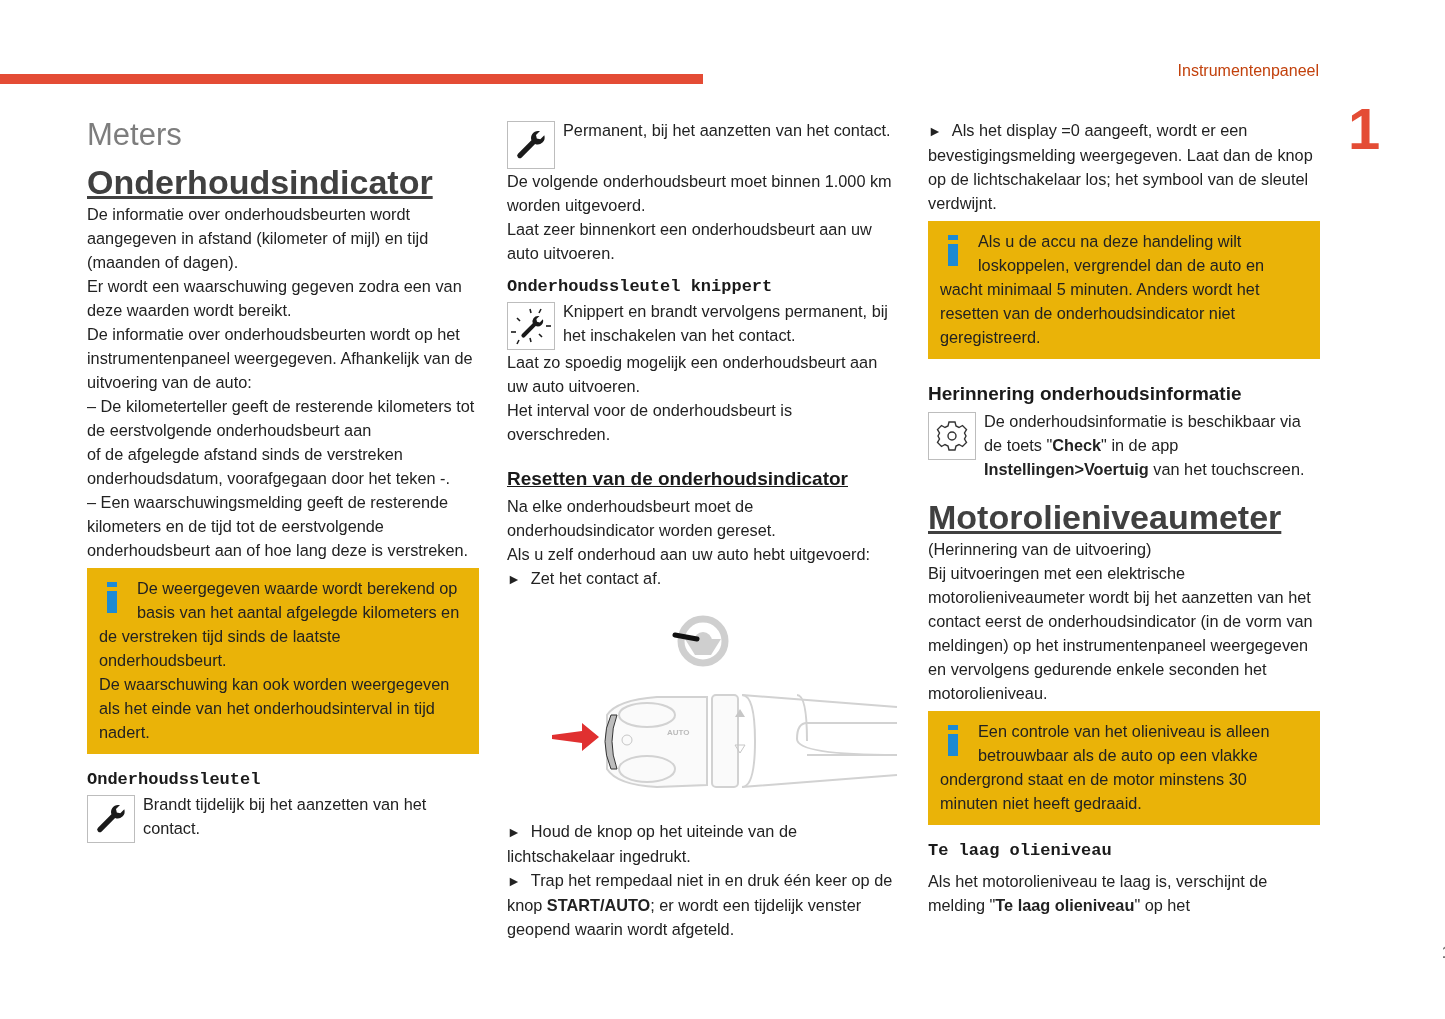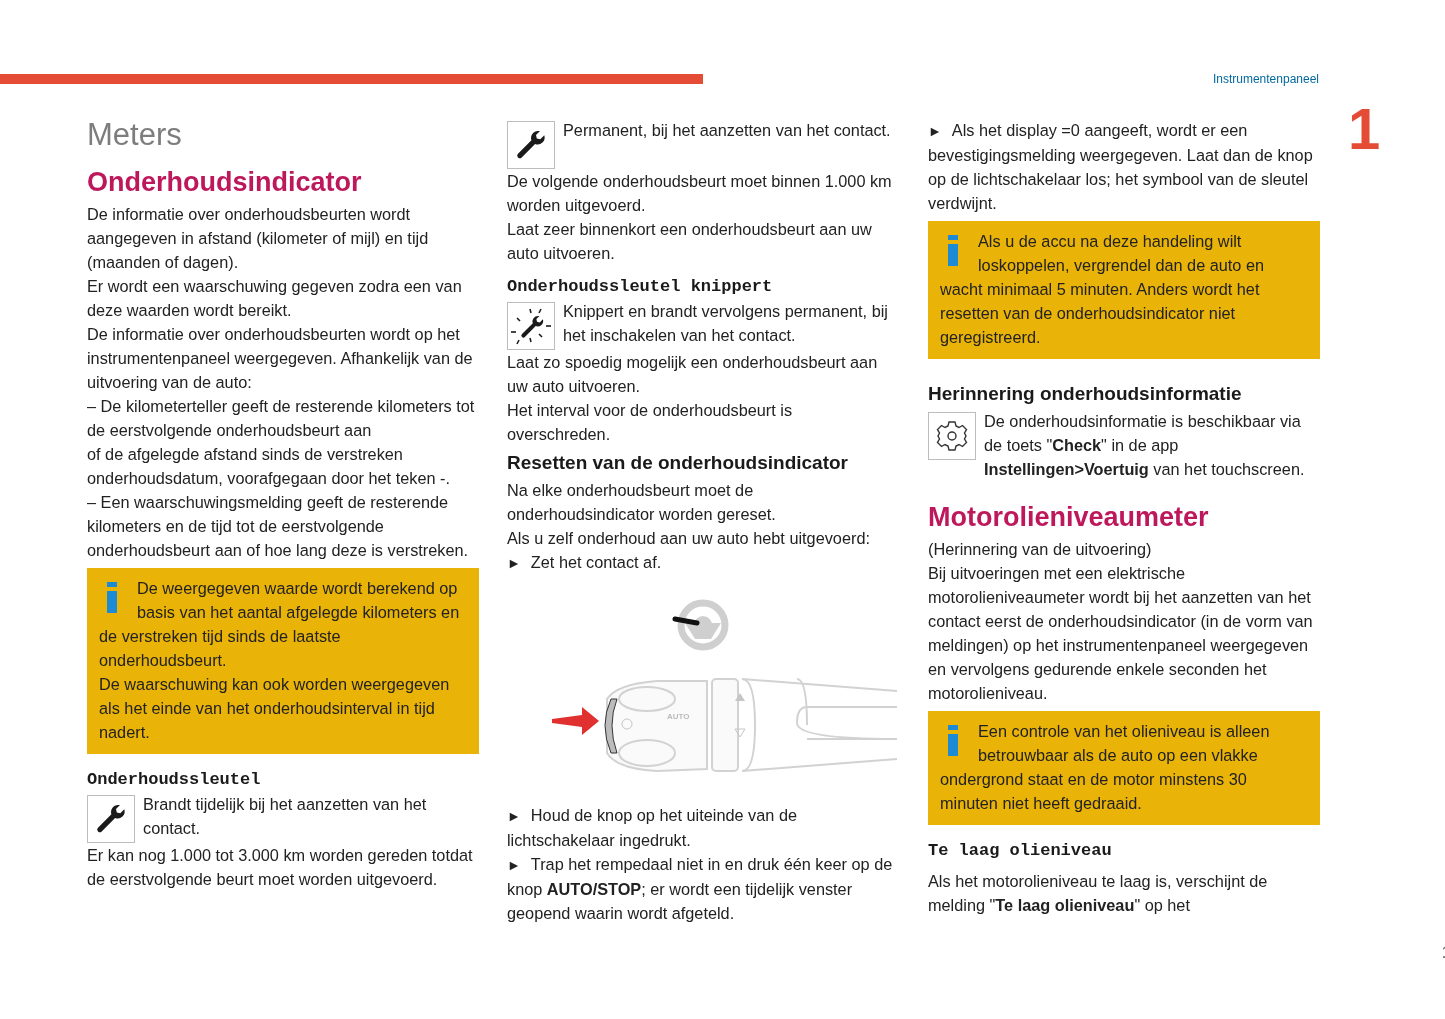--- a/index.html
+++ b/index.html
@@ -1,31 +1,31 @@
 <!DOCTYPE html>
 <html><head>
 <meta charset="utf-8">
 <style>
   html, body { margin: 0; padding: 0; background: #ffffff; }
   body {
     width: 1445px; height: 1019px; position: relative; overflow: hidden;
     font-family: "Liberation Sans", sans-serif; color: #222;
   }
   .topbar { position: absolute; left: 0; top: 74px; width: 703px; height: 10px; background: #e44c35; }
-  .running-head { position: absolute; right: 126px; top: 72px; font-size: 12px; color: #0369a1; }
+  .running-head { position: absolute; right: 126px; top: 62px; font-size: 16px; color: #c2410c; }
   .chapter-num { position: absolute; left: 1348px; top: 100px; font-size: 58px; font-weight: bold; color: #e44c35; line-height: 1; }
   .page-num { position: absolute; left: 1442px; top: 944px; font-size: 16px; font-weight: bold; color: #777; }
 
   .col { position: absolute; top: 118px; width: 392px; font-size: 16.3px; line-height: 24px; }
   .col1 { left: 87px; }
   .col2 { left: 507px; }
   .col3 { left: 928px; }
 
   .section-title { font-size: 31px; color: #7d7d7d; margin: 0 0 14px 0; line-height: 34px; }
-  .h1 { font-size: 27px; font-weight: bold; color: #be185d; line-height: 32px; margin: 14px 0 4px 0; }
+  .h1 { font-size: 34px; font-weight: bold; color: #404040; line-height: 32px; margin: 14px 0 4px 0; text-decoration: underline; }
   .h2 { font-size: 19px; font-weight: bold; color: #1a1a1a; line-height: 26px; margin: 10px 0 2px 0; }
   .h3 { font-size: 17px; font-weight: bold; color: #1a1a1a; line-height: 24px; margin: 10px 0 0 0; font-family: Liberation Mono, monospace; }
   p { margin: 0; }
   .note {
     background: #eab308; padding: 8px 12px 10px 12px; margin: 6px 0 14px 0; position: relative;
   }
   .note .info-icon {
     float: left; width: 14px; margin: 6px 16px 0 8px; height: 36px; position: relative;
   }
   .info-icon .dot { position: absolute; left: 0; top: 0; width: 10px; height: 5px; background: #1c8ad4; }
@@ -69,21 +69,20 @@
   <div class="h3">Onderhoudssleutel</div>
   <div>
     <span class="icon-box">
       <svg width="36" height="36" viewBox="0 0 36 36">
           <path d="M25 4a7 7 0 0 0-6.6 9.3L5 26.7a2.6 2.6 0 0 0 3.7 3.7L22.1 17a7 7 0 0 0 9.2-8.7l-4 4-3.5-.7-.8-3.5 4-4A7 7 0 0 0 25 4z" fill="#1a1a1a"></path>
         </svg>
     </span>
     <p>Brandt tijdelijk bij het aanzetten van het contact.</p>
     <div class="clear"></div>
   </div>
-  <p>Er kan nog 1.000 tot 3.000 km worden gereden totdat de eerstvolgende beurt moet worden uitgevoerd.</p>
 </div>
 
 <div class="col col2">
   <div>
     <span class="icon-box">
       <svg width="36" height="36" viewBox="0 0 36 36">
           <path d="M25 4a7 7 0 0 0-6.6 9.3L5 26.7a2.6 2.6 0 0 0 3.7 3.7L22.1 17a7 7 0 0 0 9.2-8.7l-4 4-3.5-.7-.8-3.5 4-4A7 7 0 0 0 25 4z" fill="#1a1a1a"></path>
         </svg>
     </span>
     <p>Permanent, bij het aanzetten van het contact.</p>
@@ -108,21 +107,21 @@
             <line x1="33" y1="33" x2="30" y2="30"></line>
         </g>
       </svg>
     </span>
     <p>Knippert en brandt vervolgens permanent, bij het inschakelen van het contact.</p>
     <div class="clear"></div>
   </div>
   <p>Laat zo spoedig mogelijk een onderhoudsbeurt aan uw auto uitvoeren.</p>
   <p>Het interval voor de onderhoudsbeurt is overschreden.</p>
 
-  <div class="h2" style="margin-top:4px;">Resetten van de onderhoudsindicator</div>
+  <div class="h2" style="margin-top:20px;text-decoration:underline;">Resetten van de onderhoudsindicator</div>
   <p>Na elke onderhoudsbeurt moet de onderhoudsindicator worden gereset.</p>
   <p>Als u zelf onderhoud aan uw auto hebt uitgevoerd:</p>
   <p class="bullet">Zet het contact af.</p>
 
   <div class="illustration">
     <svg width="392" height="200" viewBox="0 0 392 200">
 
       <g>
         <circle cx="196" cy="36" r="22" fill="none" stroke="#cfcfcf" stroke-width="7"></circle>
         <circle cx="196" cy="36" r="9" fill="#cfcfcf"></circle>
@@ -144,21 +143,21 @@
       <text x="160" y="130" font-size="8" font-weight="bold" fill="#bbbbbb" font-family="Liberation Sans, sans-serif">AUTO</text>
       <polygon points="228,112 233,104 238,112" fill="#c6c6c6"></polygon>
       <polygon points="228,140 233,148 238,140" fill="none" stroke="#c6c6c6"></polygon>
       <circle cx="120" cy="135" r="5" fill="none" stroke="#c6c6c6"></circle>
 
       <polygon points="45,130 75,126 75,118 92,132 75,146 75,138 45,134" fill="#e03030"></polygon>
     </svg>
   </div>
 
   <p class="bullet">Houd de knop op het uiteinde van de lichtschakelaar ingedrukt.</p>
-  <p><span class="bullet"></span><span>Trap het rempedaal niet in en druk één keer op de knop </span><span class="b">AUTO/STOP</span><span>; er wordt een tijdelijk venster geopend waarin wordt afgeteld.</span></p>
+  <p><span class="bullet"></span><span>Trap het rempedaal niet in en druk één keer op de knop </span><span class="b">START/AUTO</span><span>; er wordt een tijdelijk venster geopend waarin wordt afgeteld.</span></p>
 </div>
 
 <div class="col col3">
   <p class="bullet">Als het display =0 aangeeft, wordt er een bevestigingsmelding weergegeven. Laat dan de knop op de lichtschakelaar los; het symbool van de sleutel verdwijnt.</p>
   <div class="note">
     <span class="info-icon">
         <span class="dot"></span>
         <span class="bar"></span>
       </span>
     <p>Als u de accu na deze handeling wilt loskoppelen, vergrendel dan de auto en wacht minimaal 5 minuten. Anders wordt het resetten van de onderhoudsindicator niet geregistreerd.</p>

